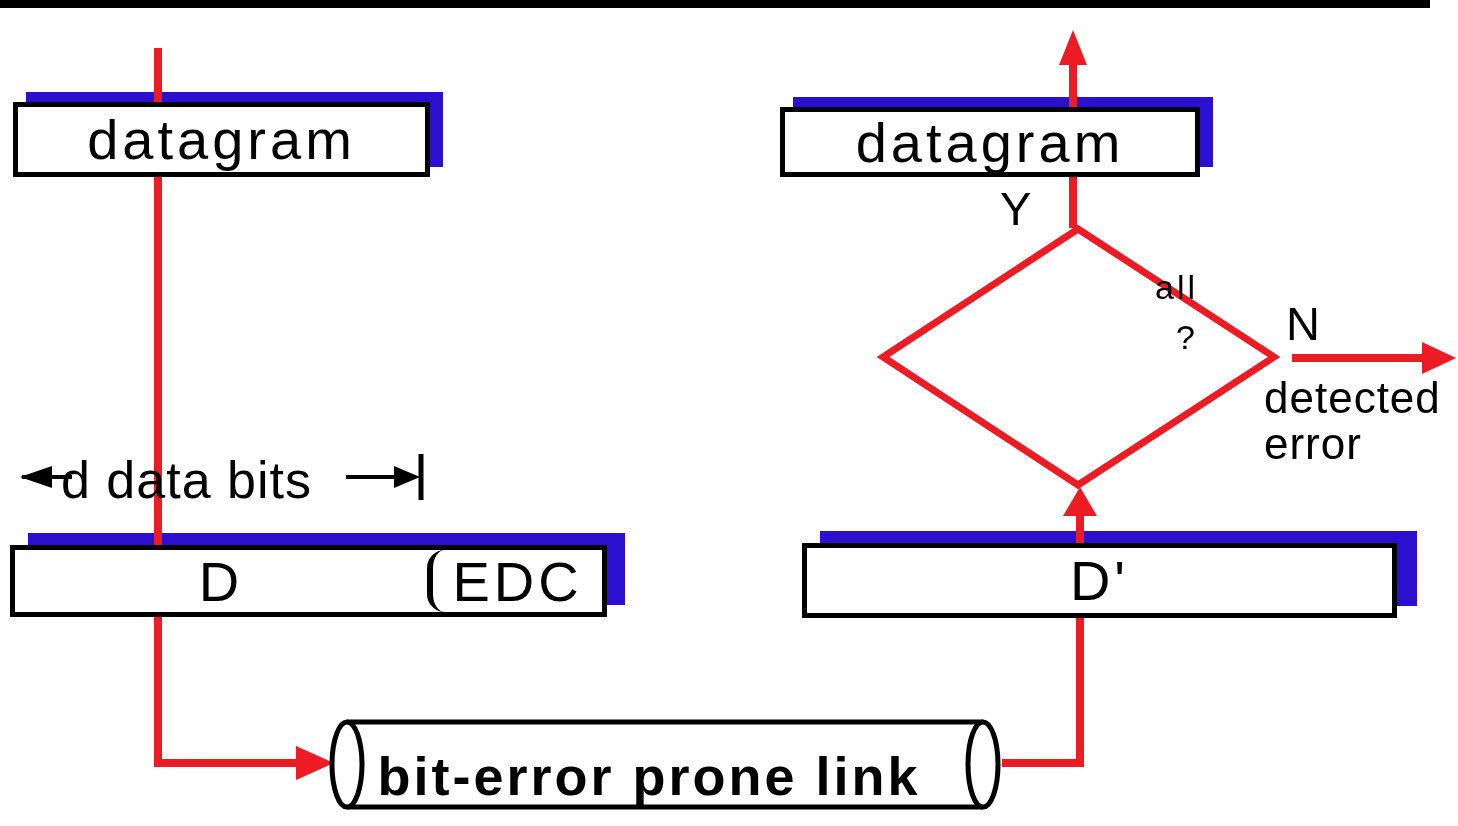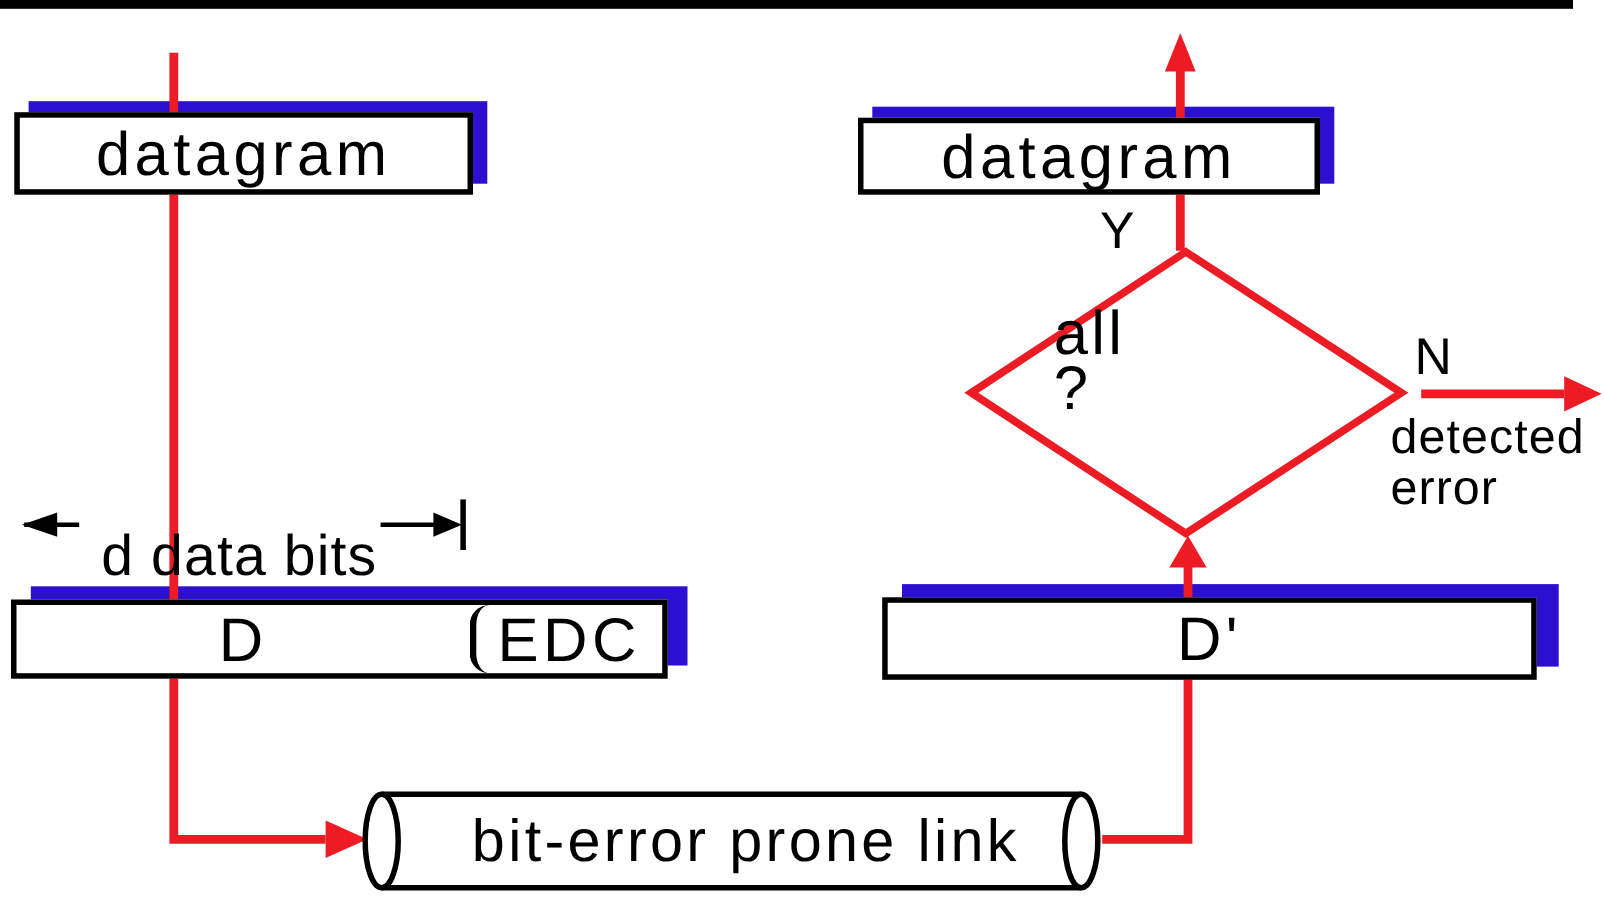--- a/index.html
+++ b/index.html
@@ -12,29 +12,29 @@
   .shadow { position:absolute; background:var(--blue); z-index:1; }
   .flow-svg { position:absolute; left:0; top:0; z-index:2; }
   .box {
     position:absolute; background:#fff; border:5px solid var(--ink); box-sizing:border-box;
     display:flex; align-items:center; justify-content:center; z-index:3;
   }
   .box .cell { display:flex; align-items:center; justify-content:center; height:100%; box-sizing:border-box; }
   .box .cell.divided { border-left:6px solid var(--ink); flex:1;border-radius:18px; }
   .biglabel { font-size:56px; letter-spacing:4px; white-space:nowrap; }
   .txt { position:absolute; z-index:4; white-space:nowrap; }
-  .dim-label { left:92px; top:450px; font-size:52px; letter-spacing:1px;margin-top:26px; }
+  .dim-label { left:61px; top:450px; font-size:52px; letter-spacing:1px; }
   .link-label-wrap {
-    position:absolute; left:372px; top:722px; width:612px; height:85px; z-index:4;
-    display:flex; align-items:center; justify-content:center;
+    position:absolute; left:343px; top:722px; width:612px; height:85px; z-index:4;
+    display:flex; align-items:flex-end; justify-content:center;font-weight:bold;
   }
   .link-label { font-size:54px; letter-spacing:3px; white-space:nowrap; }
   .decision-text {
-    position:absolute; left:958px; top:278px; width:240px; z-index:4;
-    text-align:left; font-size:56px; letter-spacing:3px; line-height:50px;
+    position:absolute; left:958px; top:262px; width:240px; z-index:4;
+    text-align:right; font-size:34px; letter-spacing:3px; line-height:50px;
   }
   .yn { font-size:47px; }
   .yes { left:1000px; top:181px; }
   .no  { left:1286px; top:296px; }
   .detected { left:1264px; top:375px; font-size:44px; letter-spacing:1px; line-height:46px; white-space:nowrap; }
 </style>
 </head>
 <body>
 
 <div class="stage">

